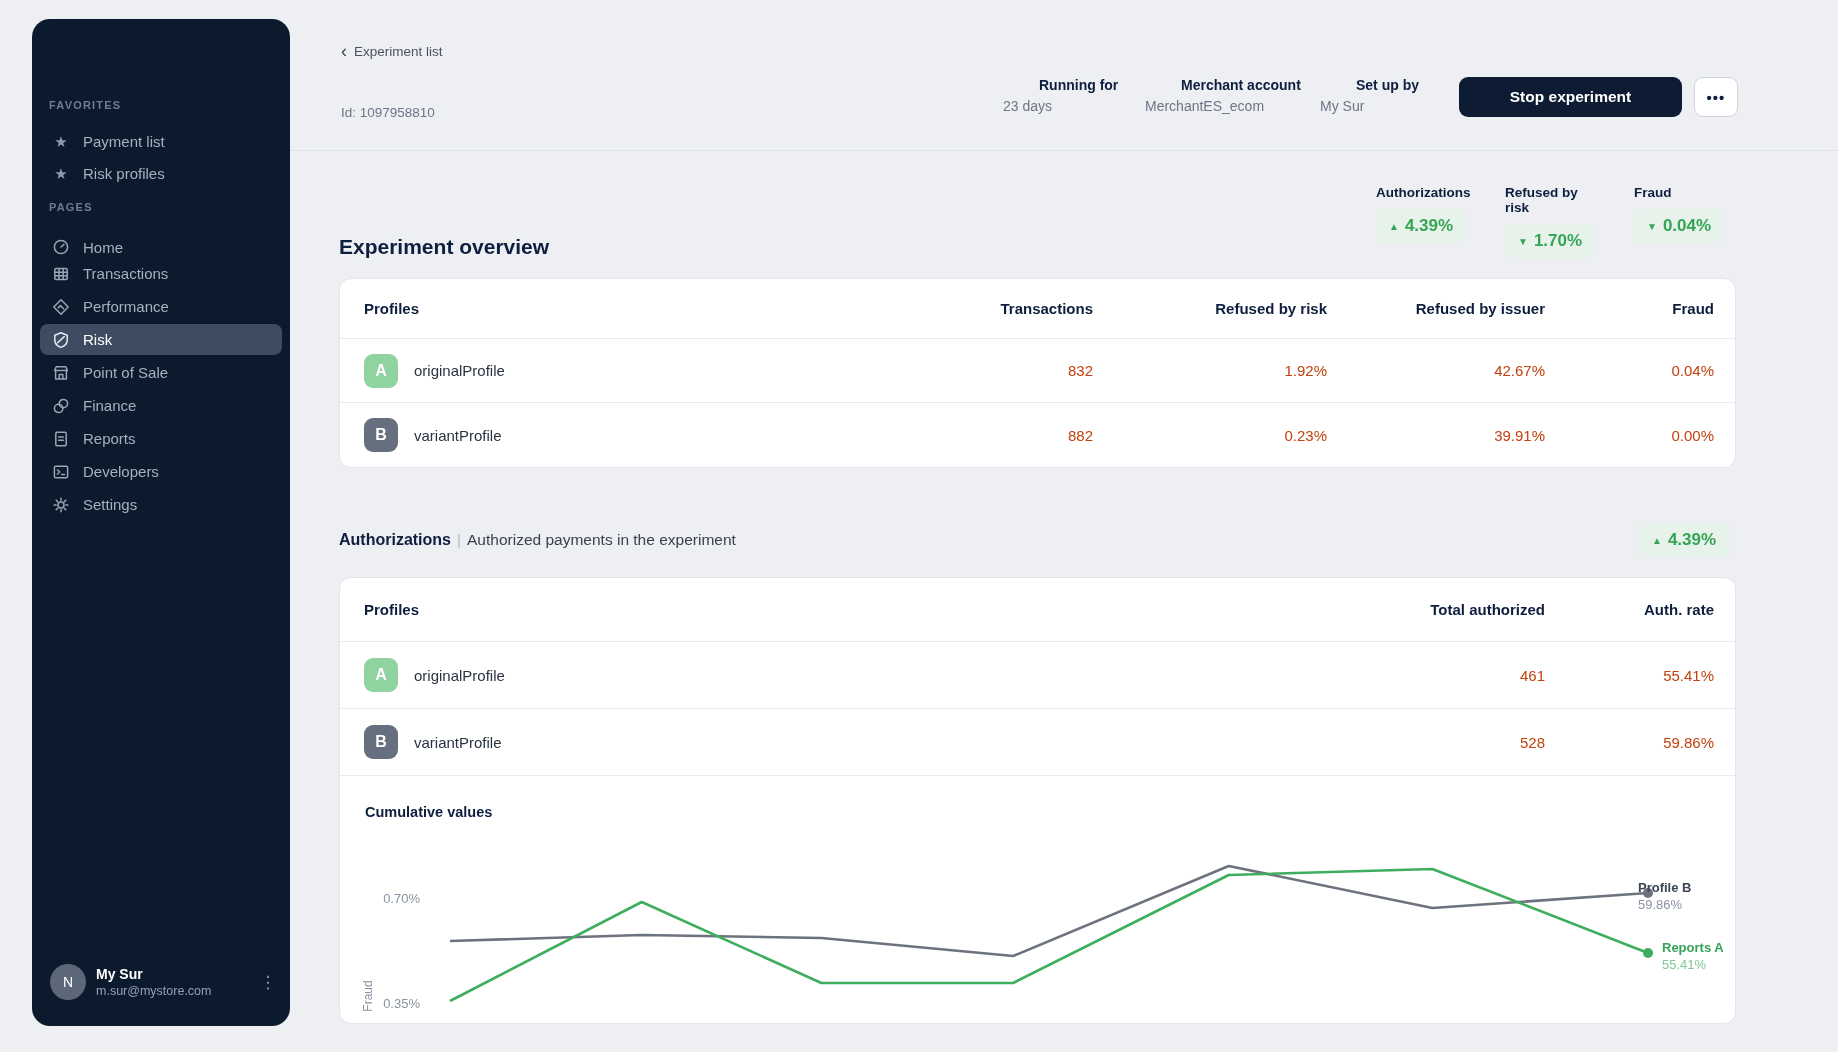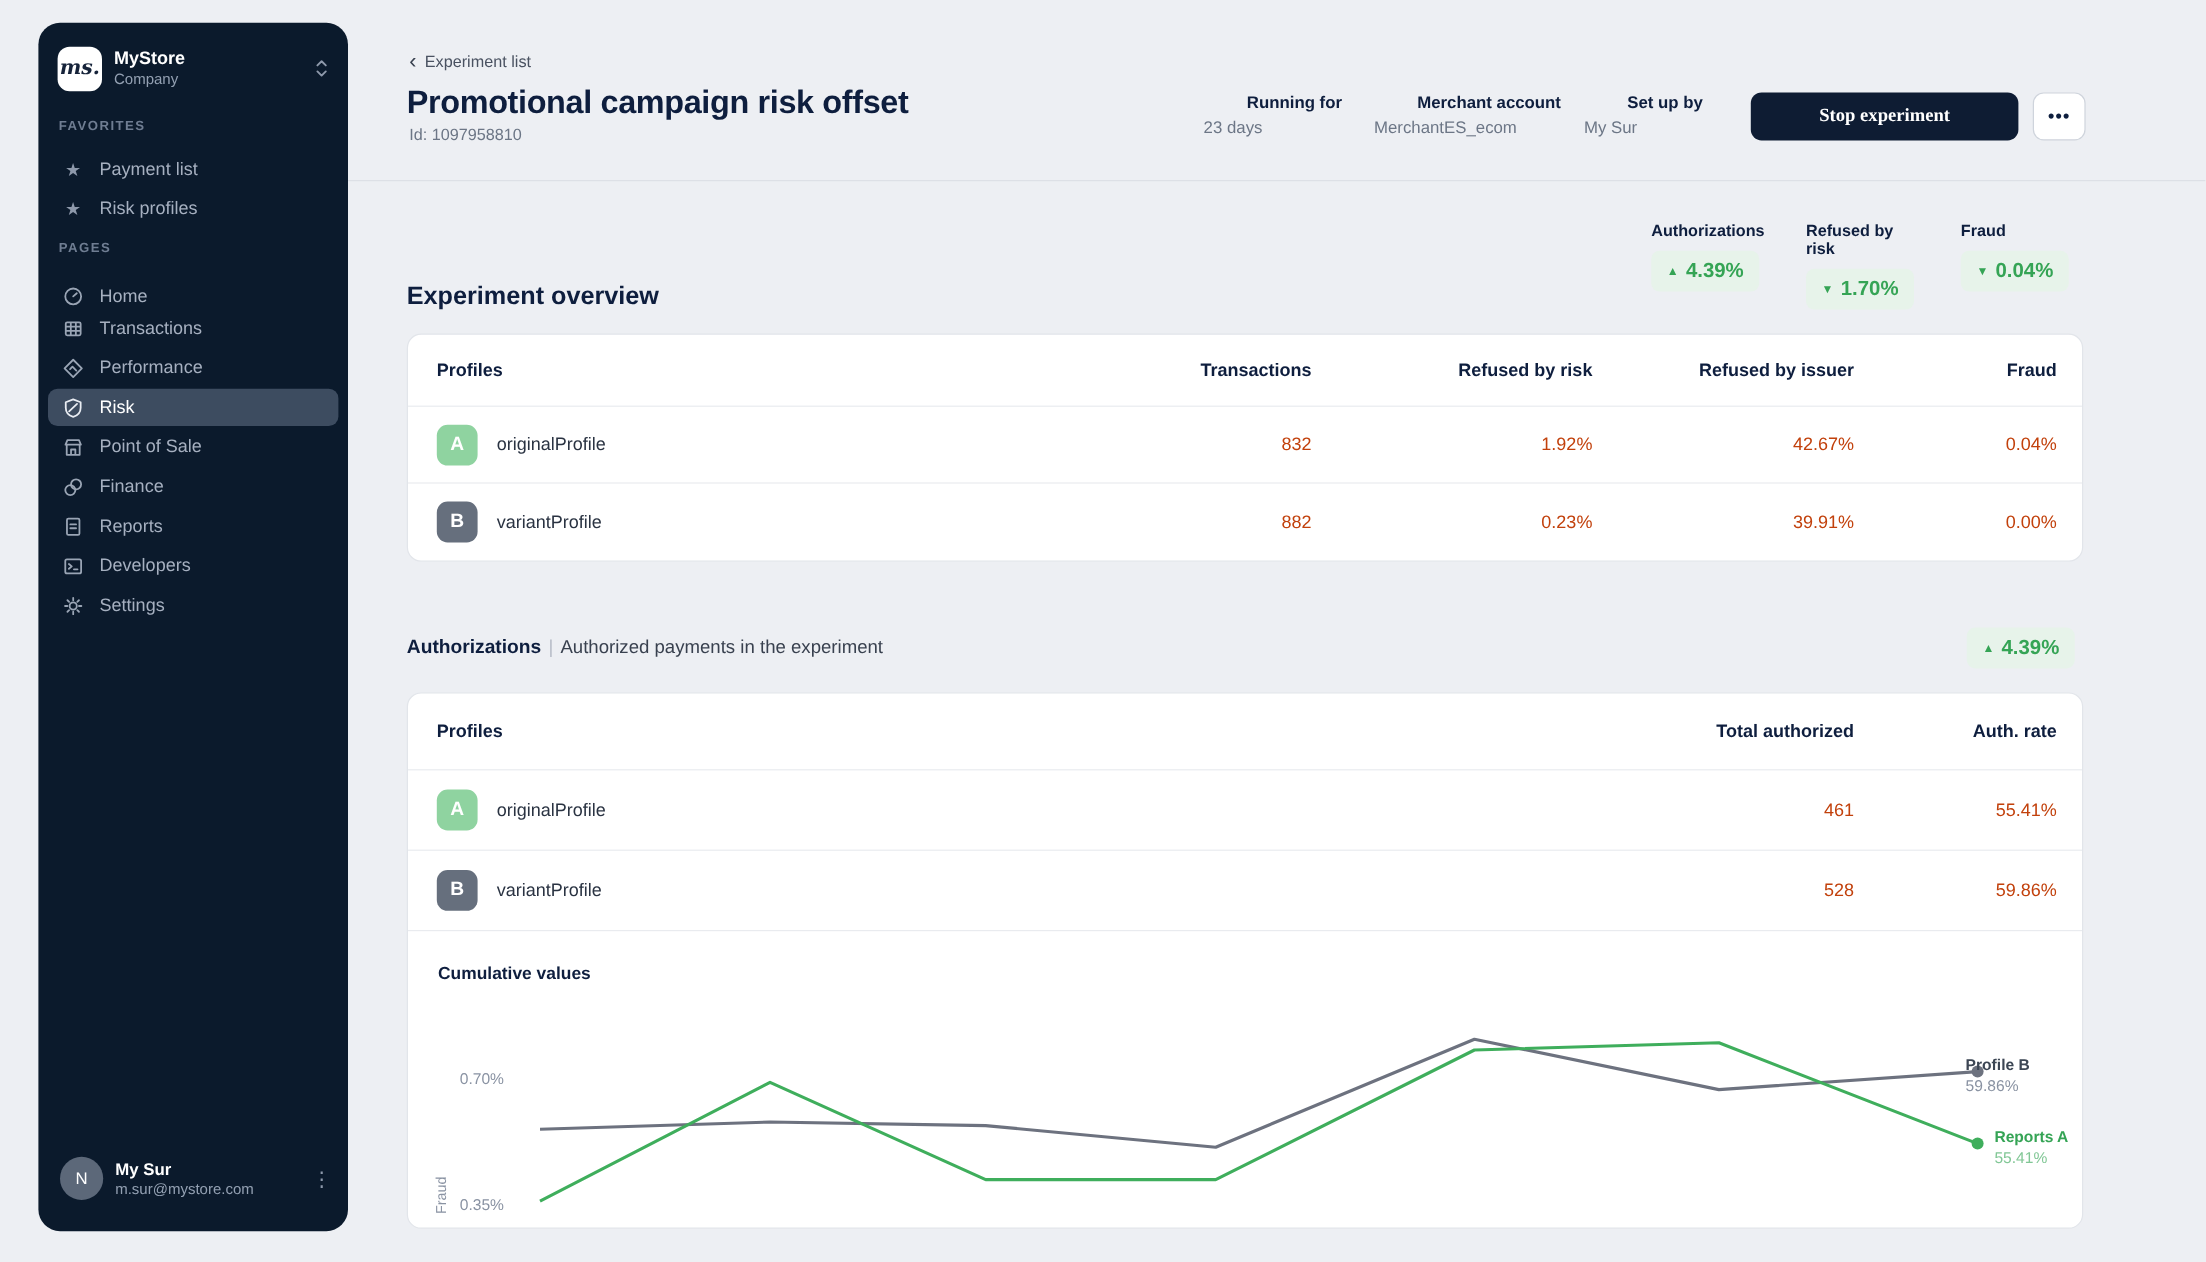--- a/index.html
+++ b/index.html
@@ -39,21 +39,21 @@
   .main-header-border { position:absolute; left:290px; top:150px; right:0; height:1px; background:#dde0e6; }
   .breadcrumb { position:absolute; left:341px; top:44px; font-size:13.5px; color:#4a5261; display:flex;
                 align-items:center; cursor:pointer; }
   .breadcrumb .back-glyph { font-size:18px; margin-right:7px; line-height:13px; color:#39414f; }
   .page-title { position:absolute; left:339px; top:70px; font-size:27px; font-weight:bold; color:#0e1e3e; letter-spacing:-0.3px; }
   .page-id { position:absolute; left:341px; top:105px; font-size:13.5px; color:#6c7686; }
   .meta-col { position:absolute; top:76px; }
   .meta-label { font-size:14px; font-weight:bold; color:#0e1e3e; line-height:18px;padding-left:36px; }
   .meta-value { font-size:14px; color:#6c7686; line-height:18px; margin-top:3px; }
   .stop-btn { position:absolute; left:1459px; top:77px; width:223px; height:40px; background:#0e1c33; color:#fff;
-              font-size:15.5px; font-weight:bold; border:none; border-radius:9px; cursor:pointer; font-family:Liberation Serif, serif; }
+              font-size:15.5px; font-weight:bold; border:none; border-radius:9px; cursor:pointer; font-family:Liberation Sans, sans-serif; }
   .more-btn { position:absolute; left:1694px; top:77px; width:44px; height:40px; background:#fff;
               border:1px solid #cfd4dc; border-radius:9px; cursor:pointer; font-size:15px; color:#0e1e3e;
               letter-spacing:1px; font-family:inherit; font-weight:bold; }
 
   
   .section-heading { position:absolute; font-size:21px; font-weight:bold; color:#0e1e3e; }
   .stats-row { position:absolute; top:185px; left:1376px; display:flex; gap:29px; }
   .stat .stat-label { font-size:13.5px; font-weight:bold; color:#0e1e3e; margin-bottom:9px; }
   .trend-badge { background:#e7f3ea; border-radius:7px; height:34px; display:inline-flex; align-items:center;
                  padding:0 13px; color:#35a455; font-size:17px; font-weight:bold; }
@@ -101,35 +101,20 @@
   #chart-svg { position:absolute; left:110px; top:0; overflow:visible; }
   .series-label { position:absolute; width:90px; font-size:13px; line-height:17px; }
   .series-label .s-name { font-weight:bold; }
 </style>
 </head>
 <body>
 
 <div id="app">
 
   <nav class="sidebar">
-    <div class="side-header">
-      <div class="logo">
-          <span>ms.</span>
-        </div>
-      <div class="org">
-        <div class="org-name">MyStore</div>
-        <div class="org-type">Company</div>
-      </div>
-      <div class="collapse">
-        <svg width="12" height="18" viewBox="0 0 12 18" fill="none" stroke="#8e99ab" stroke-width="1.6" stroke-linecap="round" stroke-linejoin="round">
-          <path d="M2.5 6.5 L6 3 L9.5 6.5"></path>
-            <path d="M2.5 11.5 L6 15 L9.5 11.5"></path>
-        </svg>
-      </div>
-    </div>
 
     <div class="section-label" style="top:80px;">FAVORITES</div>
 
     <div class="side-item" style="top:107px;">
       <span class="ic">
           <span class="star-glyph">★</span>
         </span>
       <span>Payment list</span>
     </div>
     <div class="side-item" style="top:139px;">
@@ -234,21 +219,20 @@
       <div class="kebab">⋮</div>
     </div>
   </nav>
 
   <div class="main-header-border"></div>
 
   <div class="breadcrumb">
     <span class="back-glyph">‹</span>
     <span>Experiment list</span>
   </div>
-  <h1 class="page-title">Promotional campaign risk offset</h1>
   <div class="page-id">Id: 1097958810</div>
 
   <div class="meta-col" style="left:1003px;">
     <div class="meta-label">Running for</div>
     <div class="meta-value">23 days</div>
   </div>
   <div class="meta-col" style="left:1145px;">
     <div class="meta-label">Merchant account</div>
     <div class="meta-value">MerchantES_ecom</div>
   </div>

